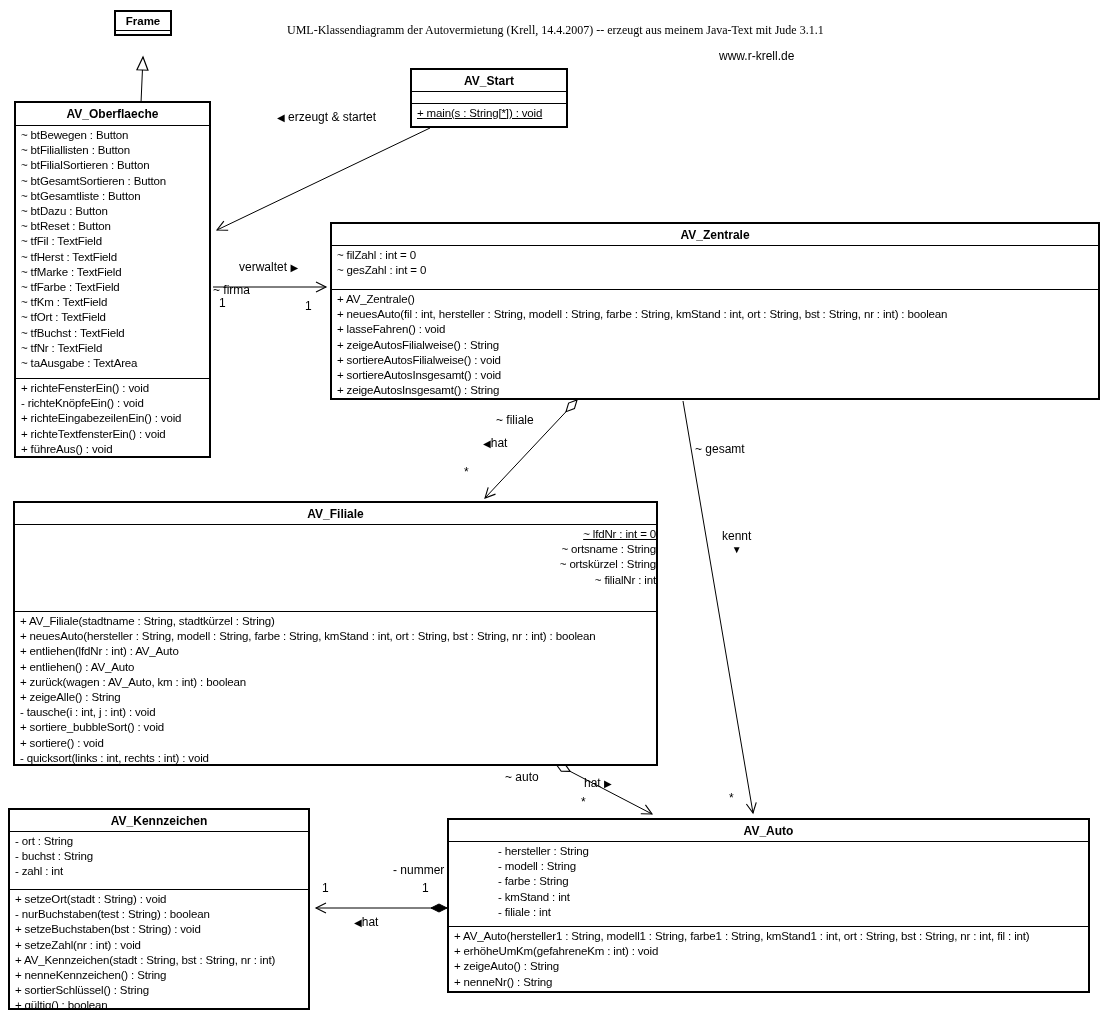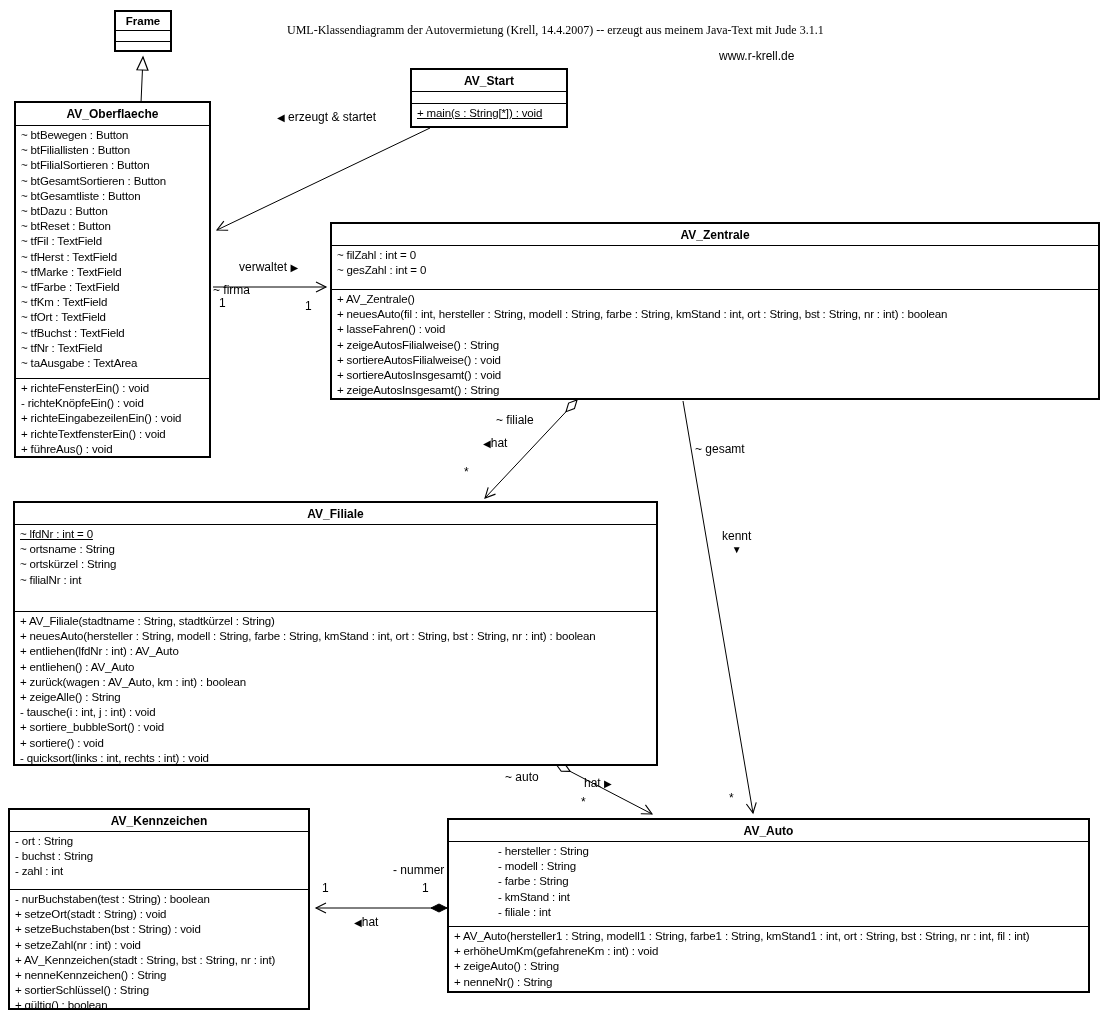--- a/index.html
+++ b/index.html
@@ -11,35 +11,35 @@
   
   .cls{position:absolute;border:2px solid #000;background:#fff;box-sizing:border-box;
        display:flex;flex-direction:column;overflow:hidden;}
   .cls-title{flex:0 0 auto;font-weight:bold;font-size:12px;text-align:center;
              border-bottom:1px solid #000;display:flex;align-items:center;justify-content:center;}
   .cls-attrs{flex:0 0 auto;border-bottom:1px solid #000;padding-top:2px;overflow:hidden;}
   .cls-methods{flex:1 1 auto;padding-top:2px;overflow:hidden;}
   .member{font-size:11.5px;letter-spacing:-0.15px;line-height:15.2px;padding-left:5px;white-space:nowrap;}
   .member.static{text-decoration:underline;}
 
-  #c-frame         {left:114px;top:10px; width:58px; height:42px;}
+  #c-frame         {left:114px;top:10px; width:58px; height:26px;}
   #c-frame .cls-title{height:18px;font-size:11.5px;}
   #c-frame .cls-attrs{height:8px;}
   #c-av_start      {left:410px;top:68px; width:158px;height:60px;}
   #c-av_start .cls-title{height:21px;}
   #c-av_start .cls-attrs{height:9px;}
   #c-av_oberflaeche{left:14px; top:101px;width:197px;height:357px;}
   #c-av_oberflaeche .cls-title{height:22px;}
   #c-av_oberflaeche .cls-attrs{height:250px;}
   #c-av_zentrale   {left:330px;top:222px;width:770px;height:178px;}
   #c-av_zentrale .cls-title{height:21px;}
   #c-av_zentrale .cls-attrs{height:41px;}
   #c-av_filiale    {left:13px; top:501px;width:645px;height:265px;}
   #c-av_filiale .cls-title{height:21px;}
-  #c-av_filiale .cls-attrs{height:84px;}
+  #c-av_filiale .cls-attrs{height:84px;text-align:right;}
   #c-av_kennzeichen{left:8px;  top:808px;width:302px;height:202px;}
   #c-av_kennzeichen .cls-title{height:21px;}
   #c-av_kennzeichen .cls-attrs{height:55px;}
   #c-av_auto       {left:447px;top:818px;width:643px;height:175px;}
   #c-av_auto .cls-title{height:21px;}
   #c-av_auto .cls-attrs{height:82px;padding-left:44px;}
 
   
   .lbl{position:absolute;font-size:12px;white-space:nowrap;}
   .tri{font-size:10px;}
@@ -180,22 +180,22 @@
   </div>
 
   <div class="cls" id="c-av_kennzeichen">
     <div class="cls-title">AV_Kennzeichen</div>
     <div class="cls-attrs">
         <div class="member">- ort : String</div>
         <div class="member">- buchst : String</div>
         <div class="member">- zahl : int</div>
       </div>
     <div class="cls-methods">
+        <div class="member">+ setzeOrt(stadt : String) : void</div>
         <div class="member">- nurBuchstaben(test : String) : boolean</div>
-        <div class="member">+ setzeOrt(stadt : String) : void</div>
         <div class="member">+ setzeBuchstaben(bst : String) : void</div>
         <div class="member">+ setzeZahl(nr : int) : void</div>
         <div class="member">+ AV_Kennzeichen(stadt : String, bst : String, nr : int)</div>
         <div class="member">+ nenneKennzeichen() : String</div>
         <div class="member">+ sortierSchlüssel() : String</div>
         <div class="member">+ gültig() : boolean</div>
       </div>
   </div>
 
   <div class="cls" id="c-av_auto">

